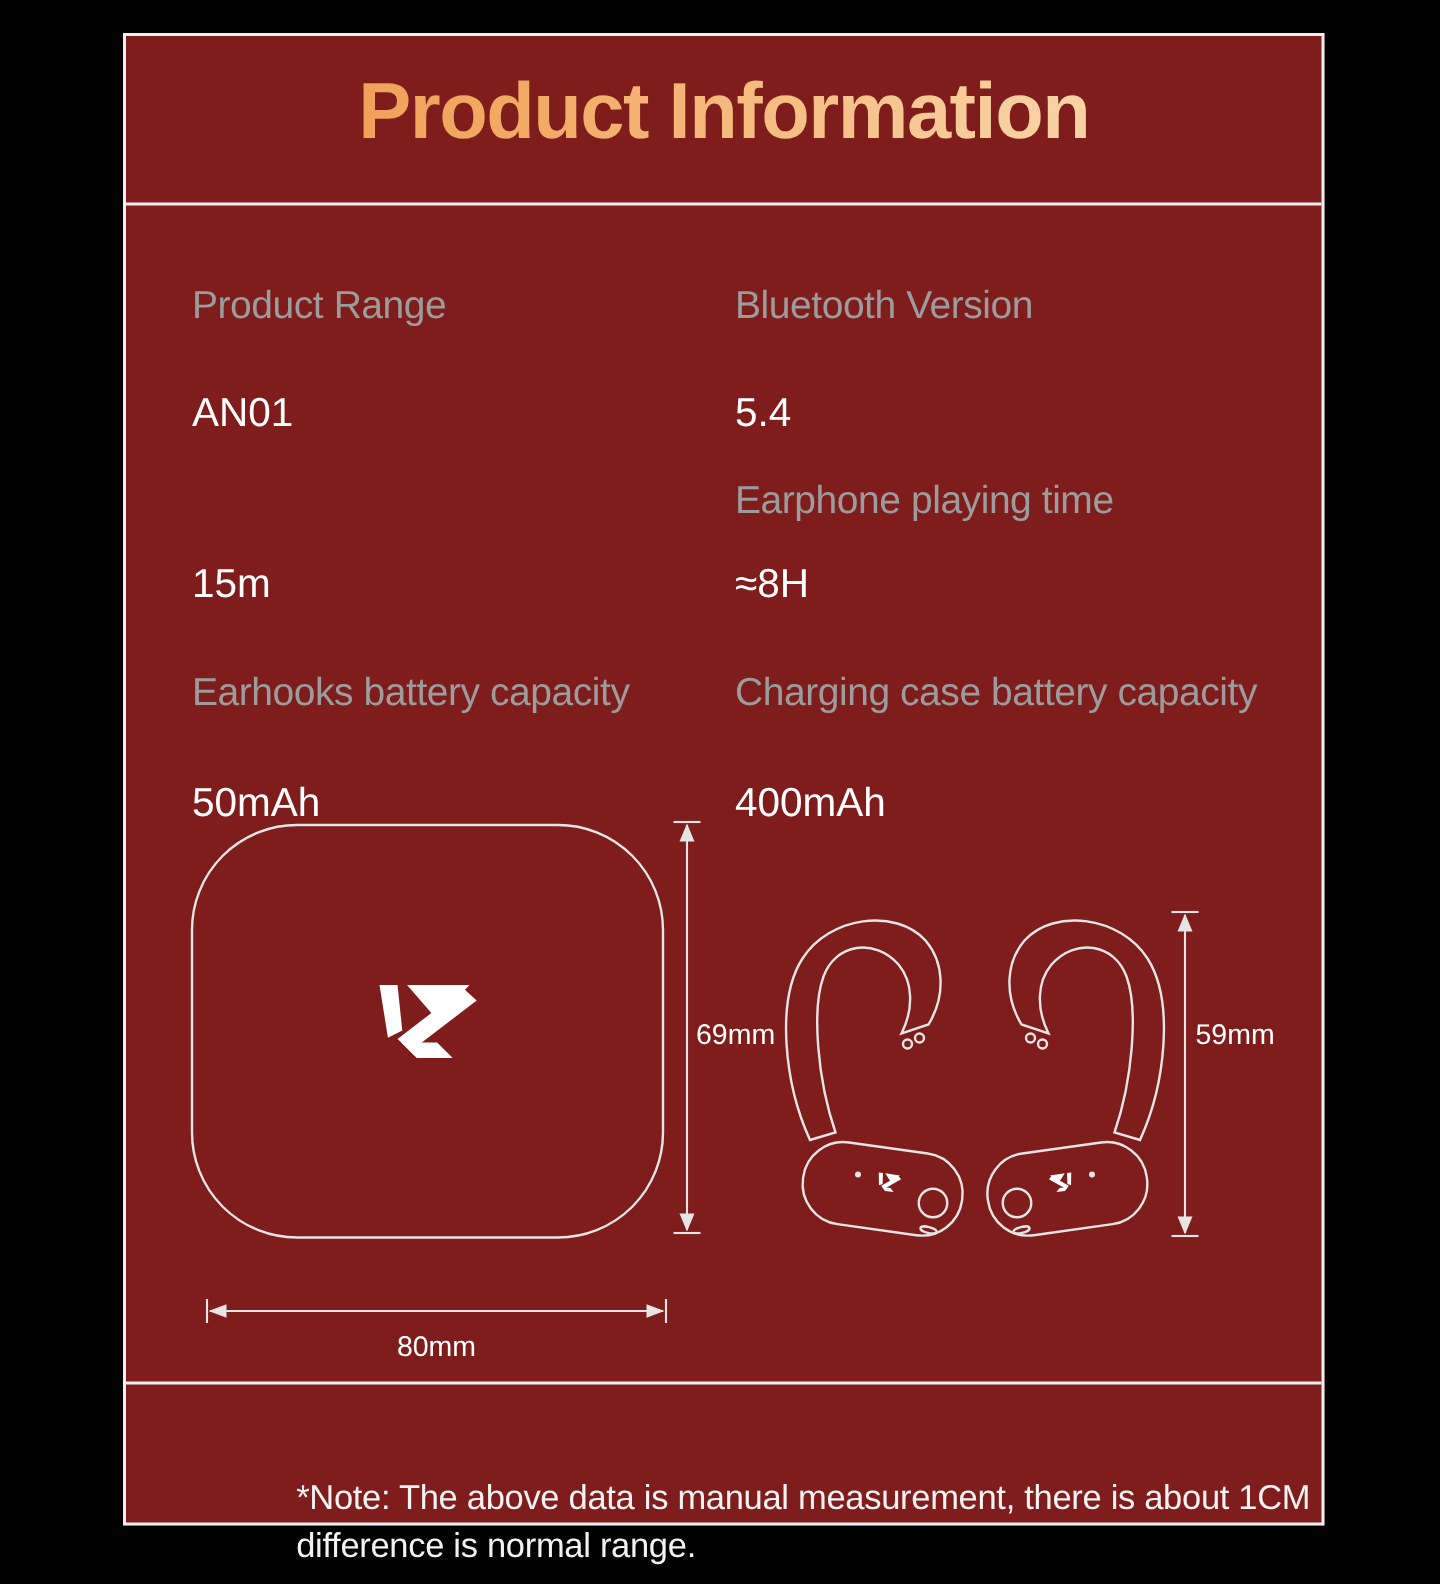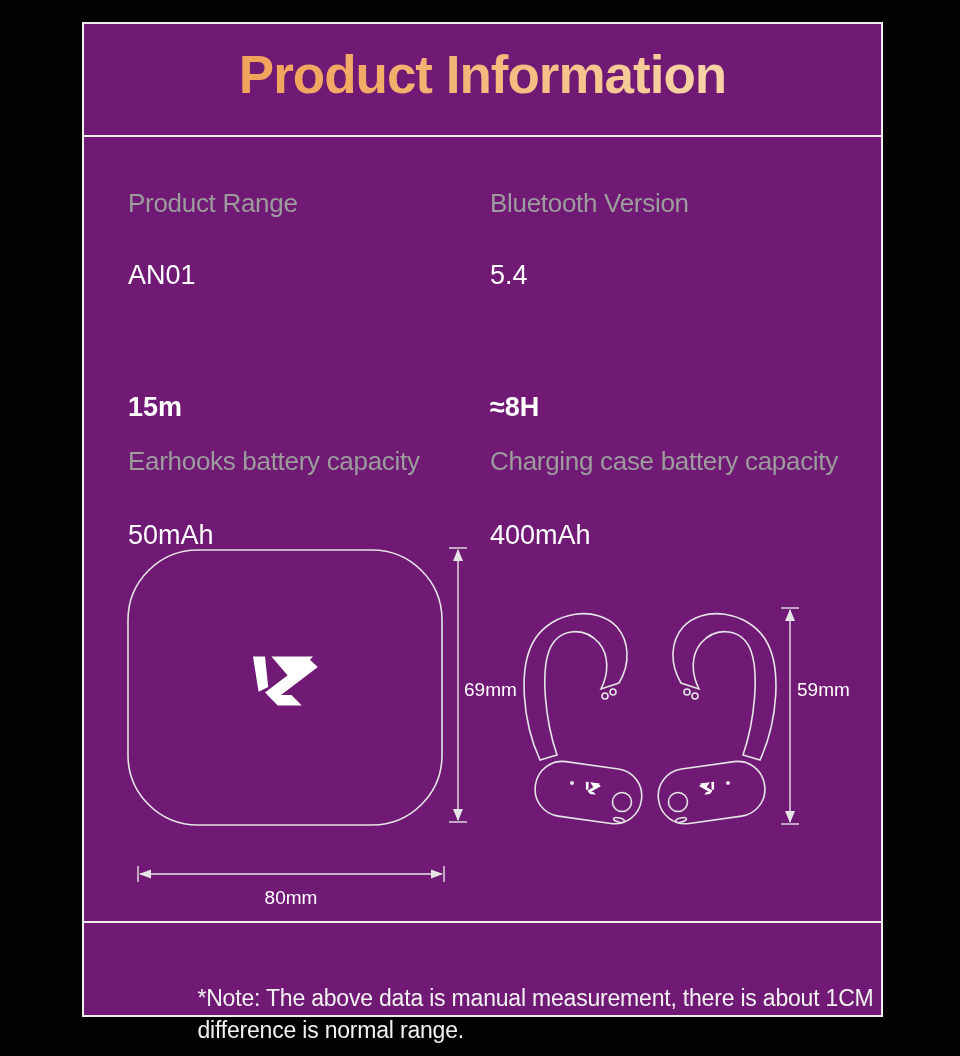--- a/index.html
+++ b/index.html
@@ -2,21 +2,21 @@
 <html><head>
 <meta charset="utf-8">
 <style>
   html,body{margin:0;padding:0;}
   body{
     width:960px;height:1056px;background:#020202;position:relative;overflow:hidden;
     font-family:"Liberation Sans", sans-serif;
   }
   .frame{
     position:absolute;left:82px;top:22px;width:801px;height:995px;
-    border:2px solid #efefef;box-sizing:border-box;background:#701a75;
+    border:2px solid #efefef;box-sizing:border-box;background:#7f1d1d;
   }
   .title{
     position:absolute;left:0;top:20px;width:797px;text-align:center;
     font-size:53px;line-height:62px;font-weight:700;letter-spacing:-1px;
     background:linear-gradient(90deg,#ed964b 0%,#f2ab66 35%,#f8d0a0 75%,#f9dcb8 100%);
     -webkit-background-clip:text;background-clip:text;
     -webkit-text-fill-color:transparent;color:transparent;
   }
   .divider{
     position:absolute;left:0;width:797px;height:2px;background:#efefef;
@@ -27,21 +27,21 @@
     position:absolute;font-size:26px;line-height:30px;color:#9c9c9c;letter-spacing:-0.3px;
     white-space:nowrap;
   }
   .spec-value{
     position:absolute;font-size:27px;line-height:30px;color:#ffffff;letter-spacing:0;
     white-space:nowrap;
     margin-top:32px;
   }
   .c1{left:44px;} .c2{left:406px;}
   .r1l{top:164px;} .r1v{top:204px;}
-  .r2l{top:294px;} .r2v{top:336px;font-weight:bold;}
+  .r2l{top:294px;} .r2v{top:318px;}
   .r3l{top:422px;} .r3v{top:464px;}
   .note-wrap{
     position:absolute;left:0;top:910px;width:903px;display:flex;justify-content:center;margin-top:48px;
   }
   .note-text{
     font-size:23px;line-height:32px;color:#f2f2f2;text-align:left;letter-spacing:-0.2px;
   }
   svg.diagram{position:absolute;left:0;top:0;width:960px;height:1056px;pointer-events:none;}
   svg text{font-family:"Liberation Sans", sans-serif;}
 </style>
@@ -53,20 +53,21 @@
   <div class="divider under-title"></div>
 
   <div class="spec-label c1 r1l">Product Range</div>
   <div class="spec-value c1 r1v">AN01</div>
 
   <div class="spec-label c2 r1l">Bluetooth Version</div>
   <div class="spec-value c2 r1v">5.4</div>
 
   <div class="spec-value c1 r2v">15m</div>
 
+  <div class="spec-label c2 r2l">Earphone playing time</div>
   <div class="spec-value c2 r2v">≈8H</div>
 
   <div class="spec-label c1 r3l">Earhooks battery capacity</div>
   <div class="spec-value c1 r3v">50mAh</div>
 
   <div class="spec-label c2 r3l">Charging case battery capacity</div>
   <div class="spec-value c2 r3v">400mAh</div>
 
   <div class="divider above-note"></div>
   <div class="note-wrap">

